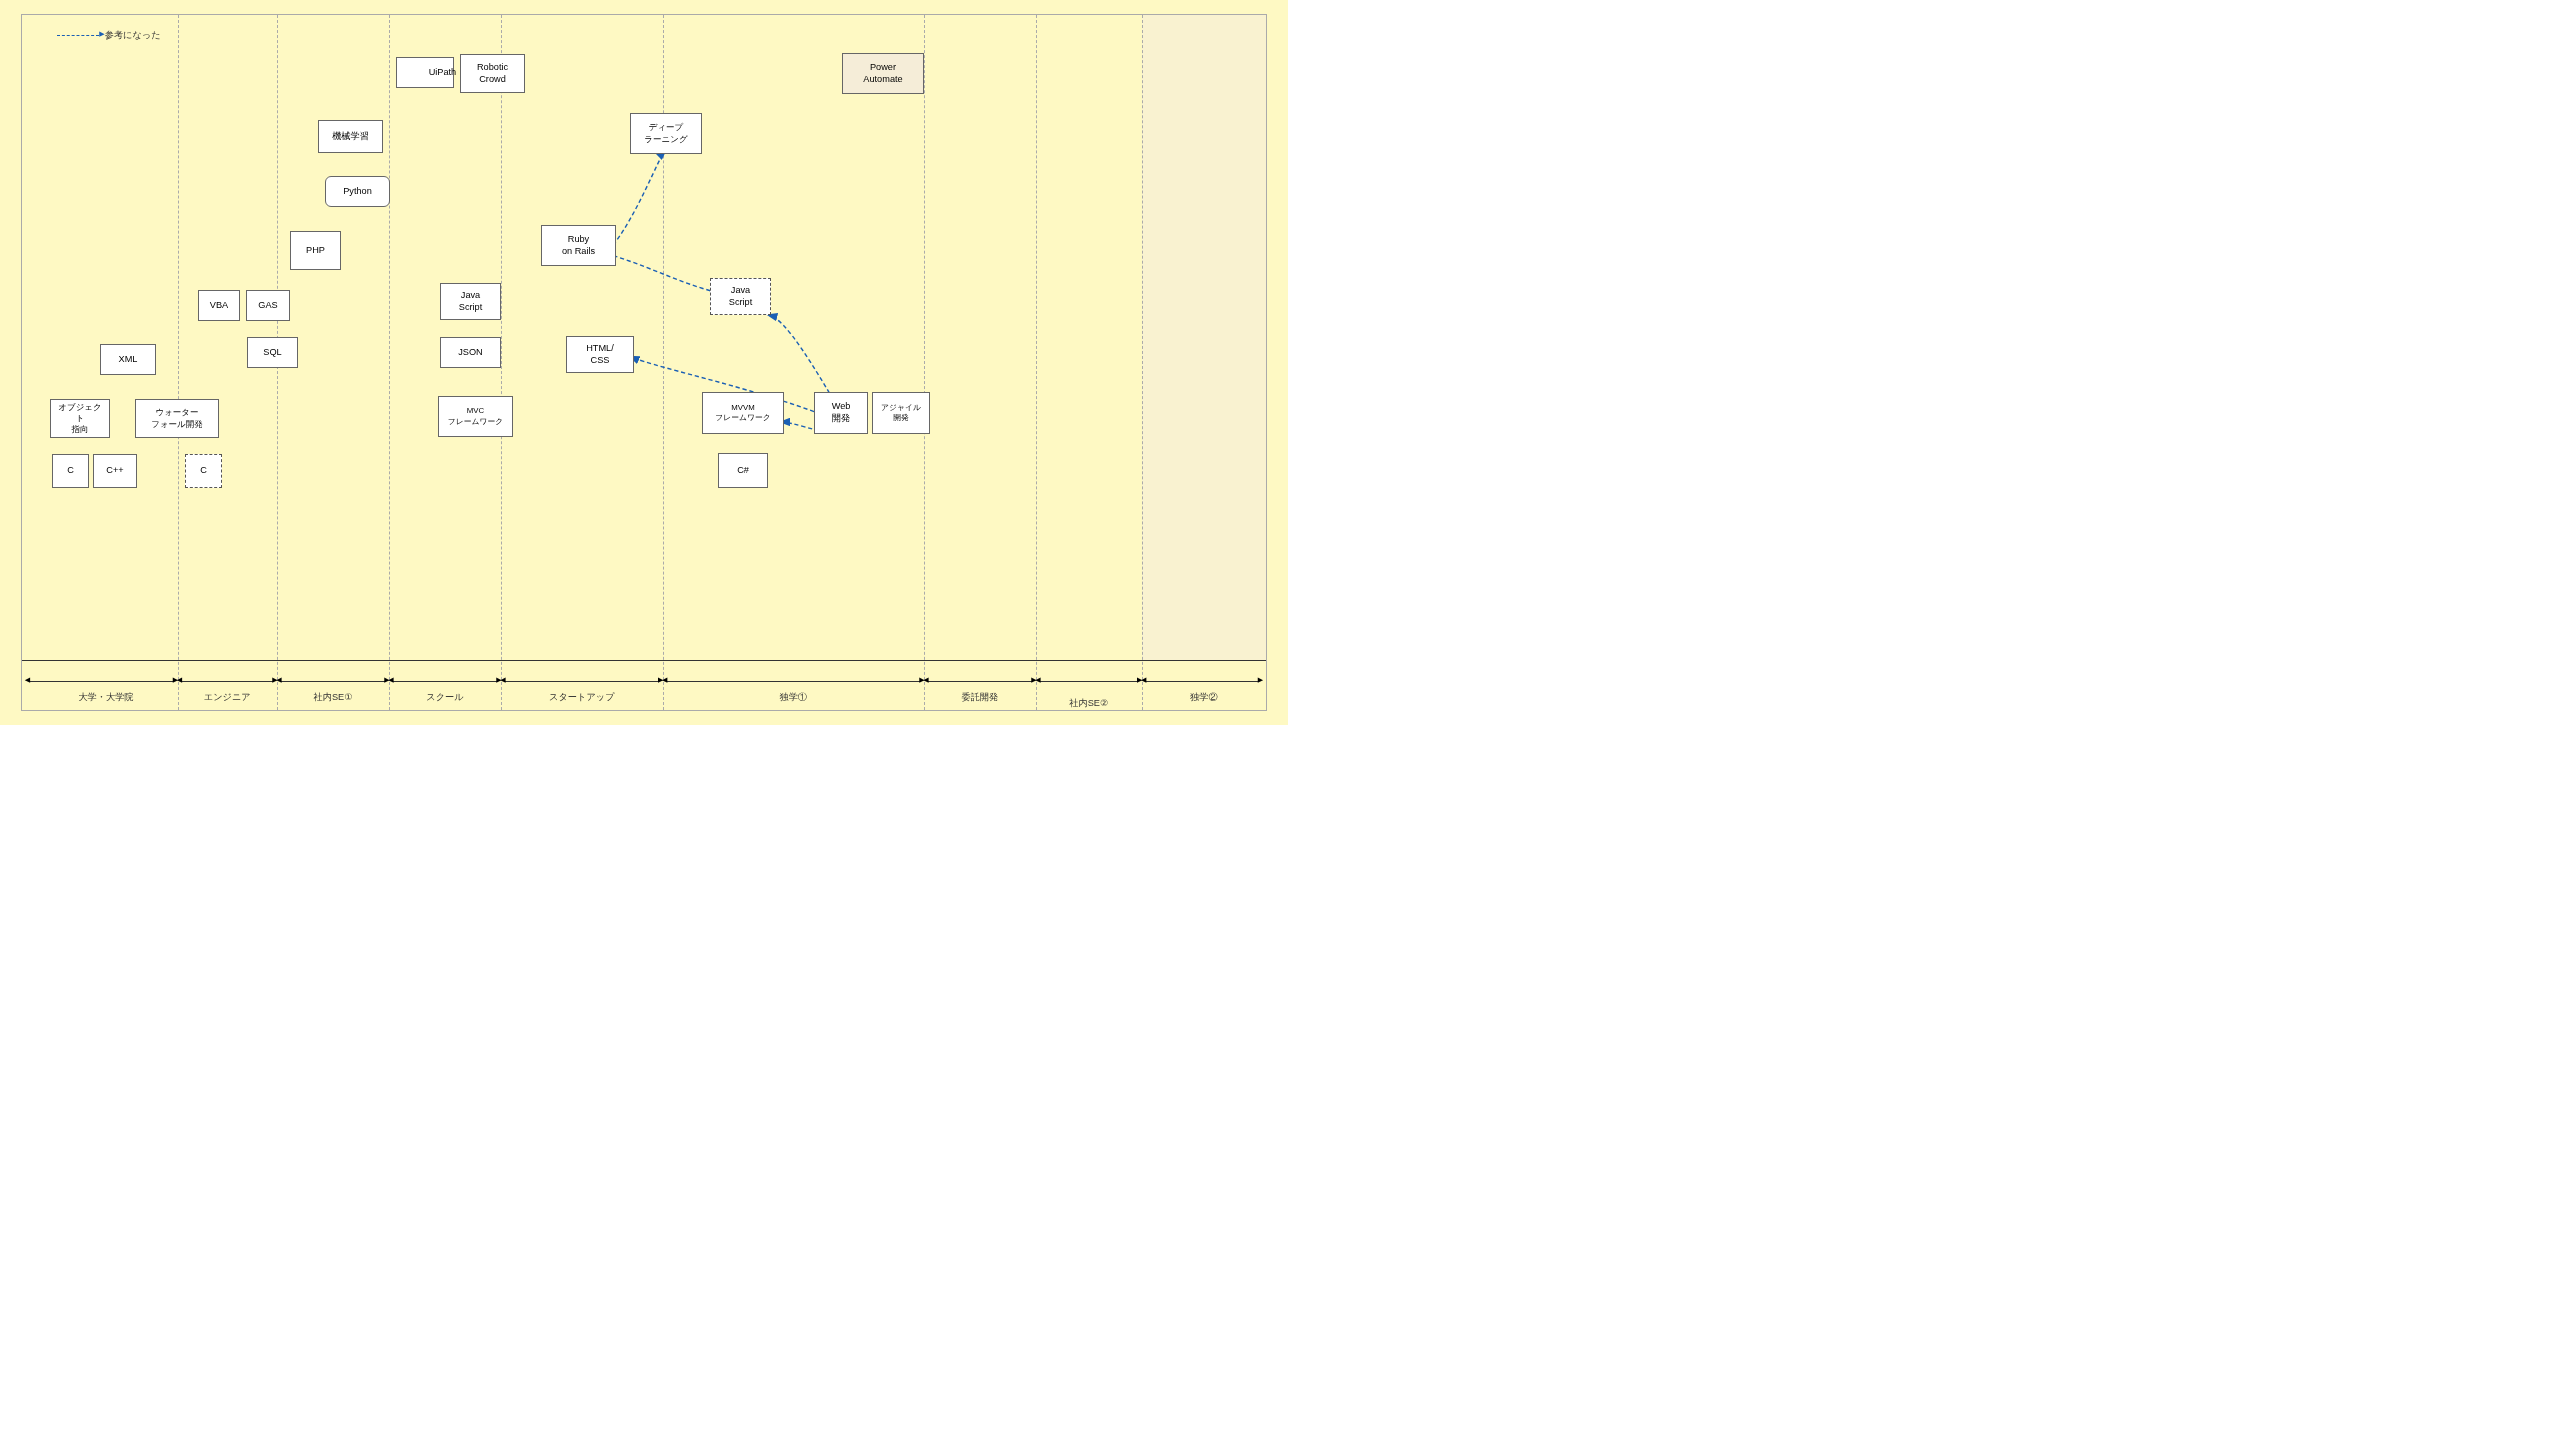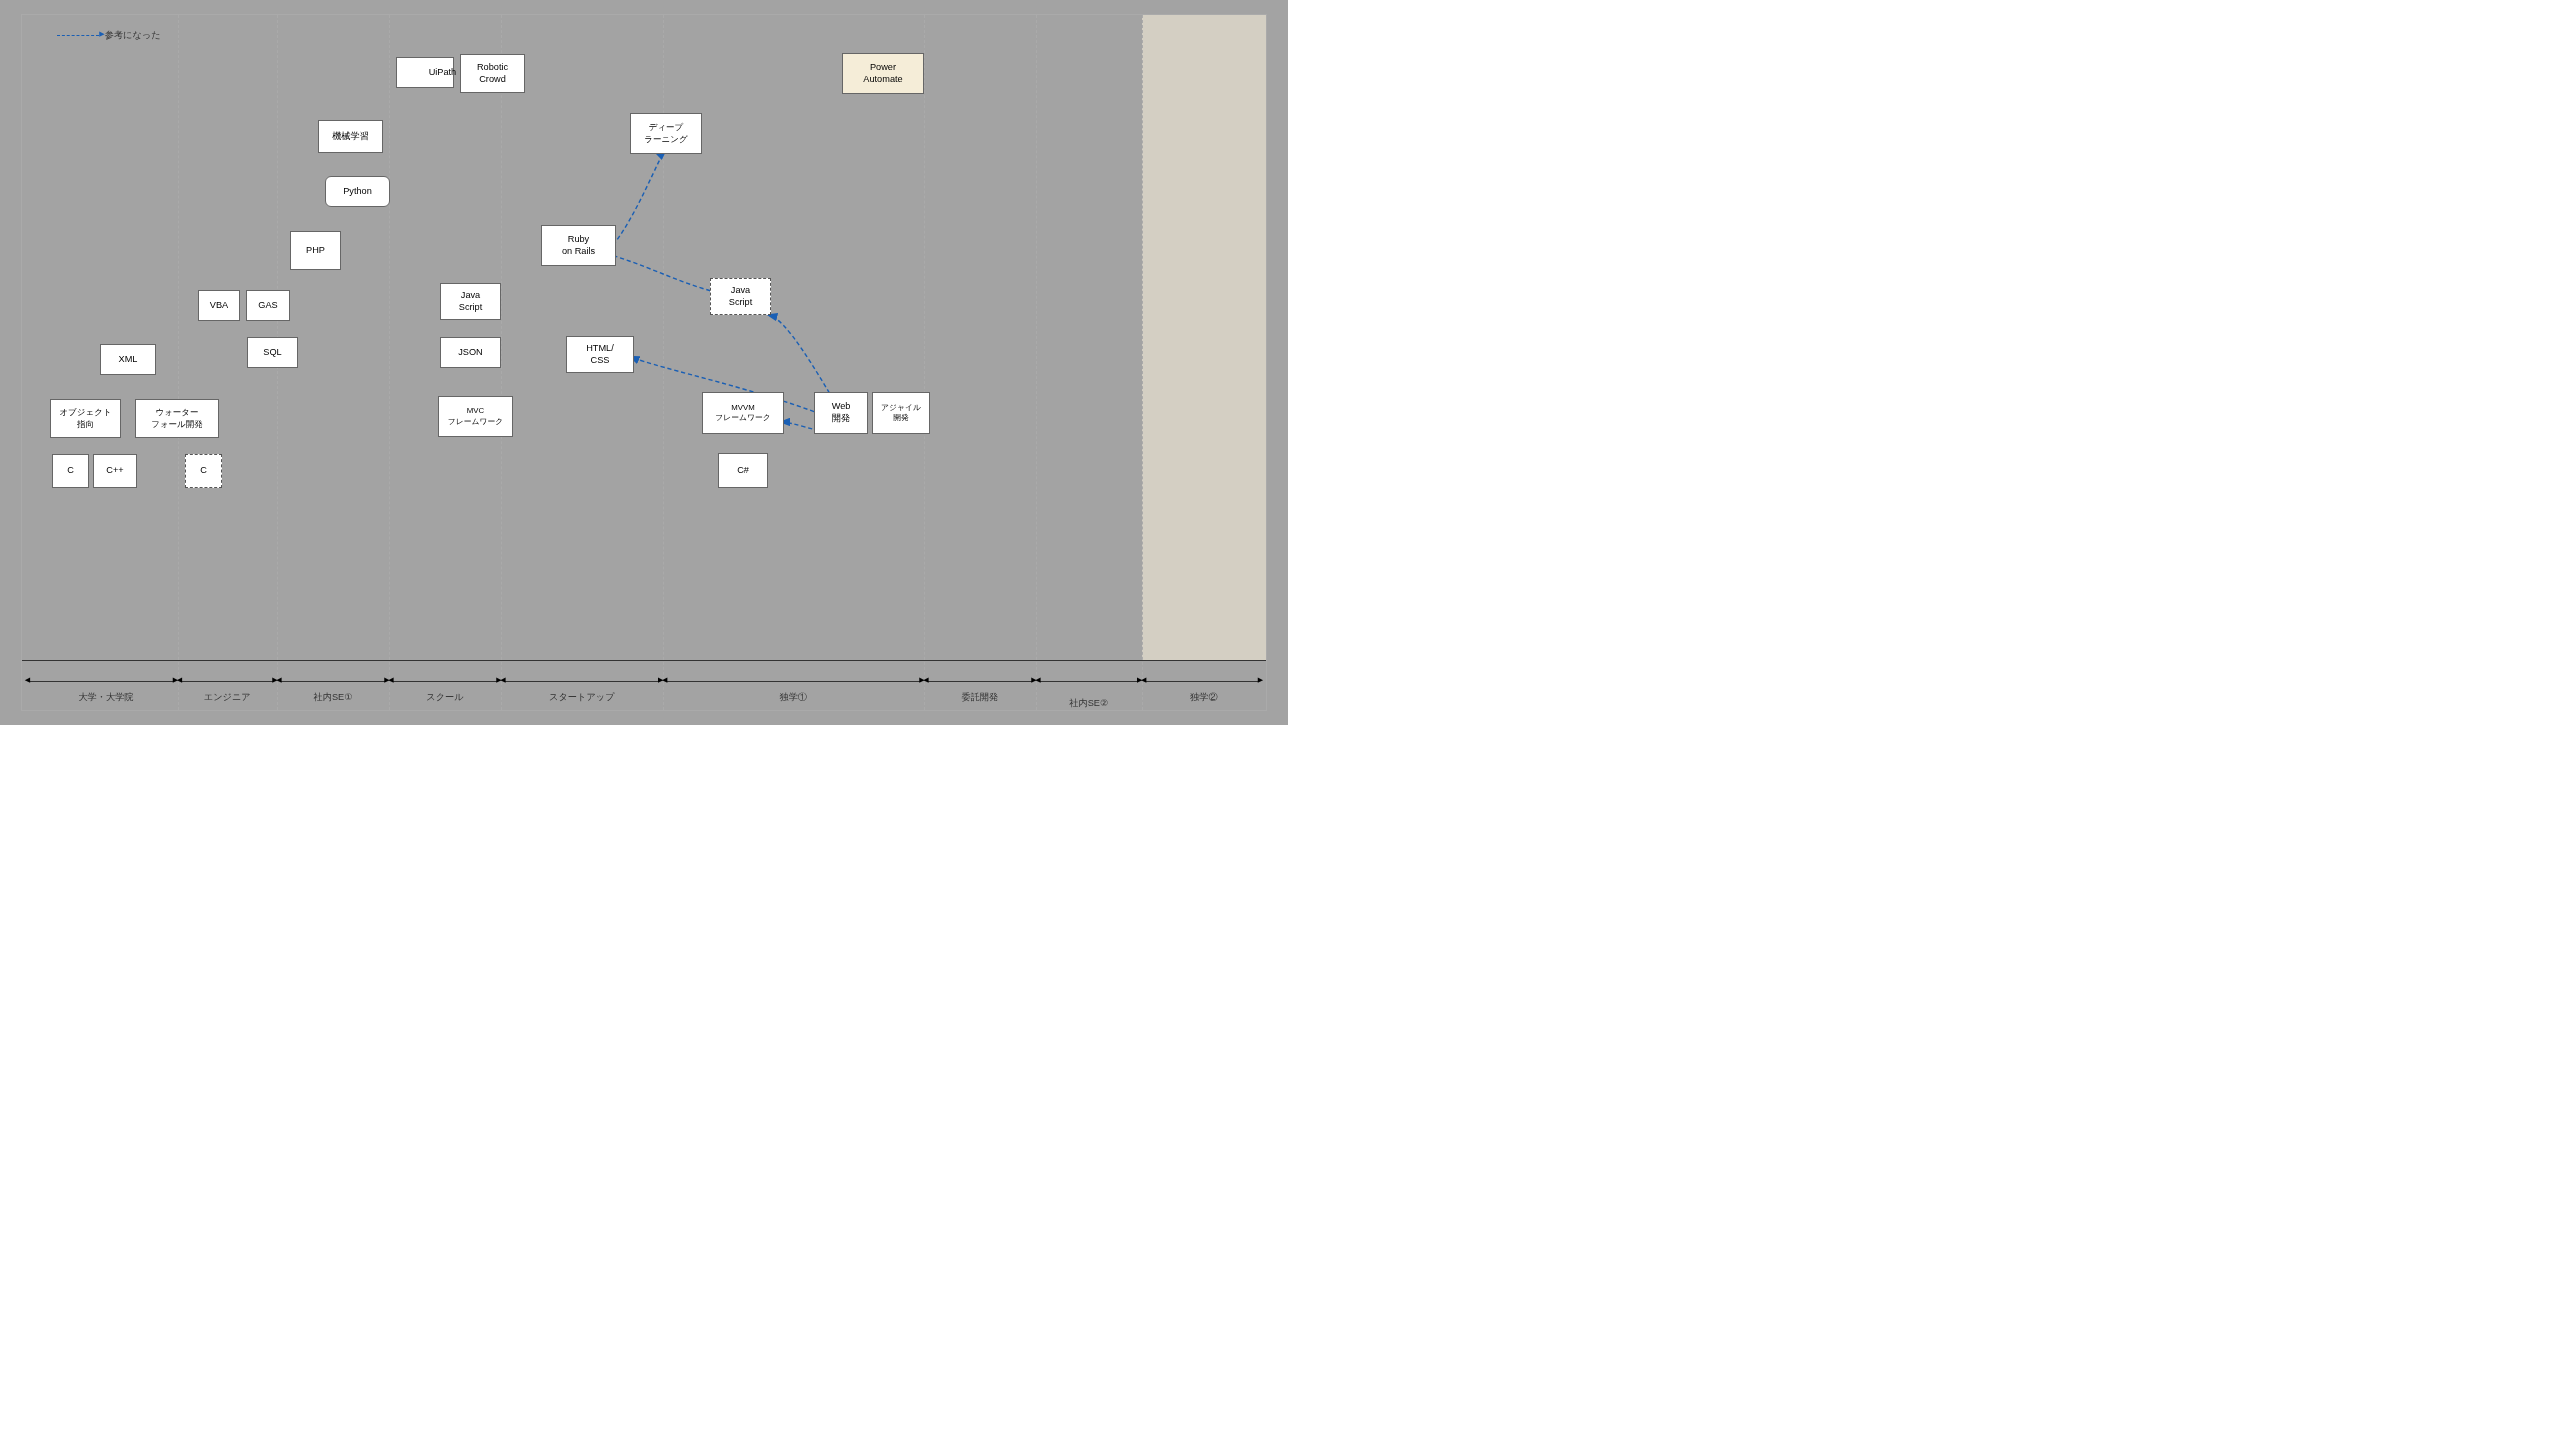--- a/index.html
+++ b/index.html
@@ -7,21 +7,21 @@
       background: #fff;
       font-family: 'Hiragino Sans', 'Yu Gothic', 'Meiryo', sans-serif;
       width: 1288px;
       height: 725px;
       overflow: hidden;
     }
     .main-container {
       position: relative;
       width: 1288px;
       height: 725px;
-      background: #a3a3a3;
+      background: #fef9c3;
     }
     .chart-area {
       position: absolute;
       top: 14px;
       left: 21px;
       right: 21px;
       bottom: 14px;
       border: 1.1px solid #aaa;
     }
     
@@ -128,21 +128,21 @@
 
       <path d="M 1156 560 C 1120 500, 1080 430, 1055 424" stroke="#1a5fb4" stroke-width="2" stroke-dasharray="6,4" fill="none" marker-end="url(#arrowhead-blue)"></path>
     </svg>
 
     <div class="skill-box" style="top:439px;left:30px;width:37px;height:34px;">C</div>
 
     <div class="skill-box" style="top:439px;left:71px;width:44px;height:34px;">C++</div>
 
     <div class="skill-box dashed" style="top:439px;left:163px;width:37px;height:34px;">C</div>
 
-    <div class="skill-box" style="top:384px;left:28px;width:71px;height:39px;font-size:8.5px;">オブジェクト<br>指向</div>
+    <div class="skill-box" style="top:384px;left:28px;width:60px;height:39px;font-size:8.5px;">オブジェクト<br>指向</div>
 
     <div class="skill-box" style="top:384px;left:113px;width:84px;height:39px;font-size:8.5px;">ウォーター<br>フォール開発</div>
 
     <div class="skill-box" style="top:329px;left:78px;width:56px;height:31px;">XML</div>
 
     <div class="skill-box" style="top:275px;left:176px;width:42px;height:31px;">VBA</div>
 
     <div class="skill-box" style="top:275px;left:224px;width:44px;height:31px;">GAS</div>
 
     <div class="skill-box" style="top:322px;left:225px;width:51px;height:31px;">SQL</div>

